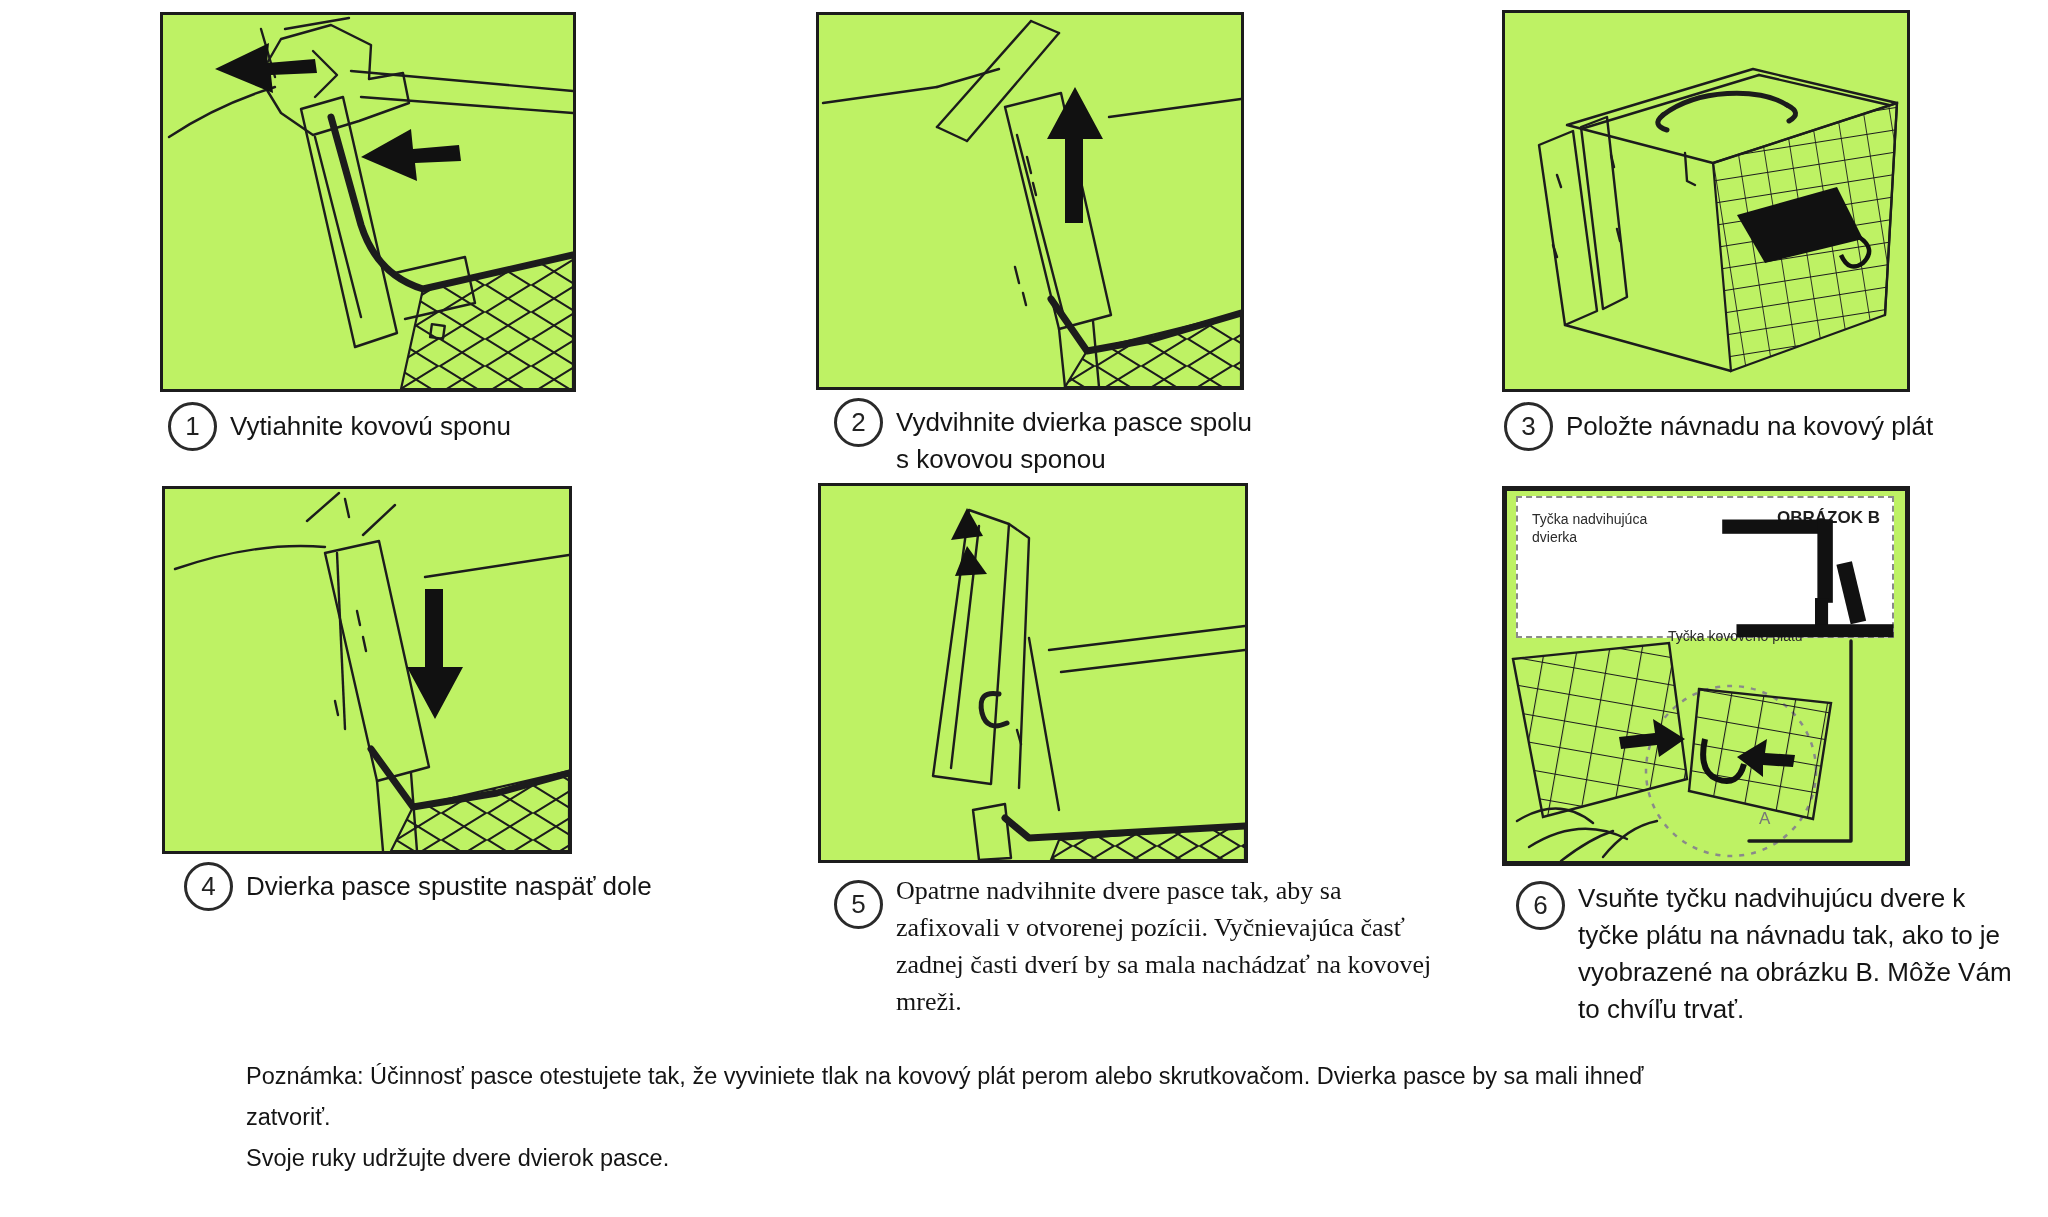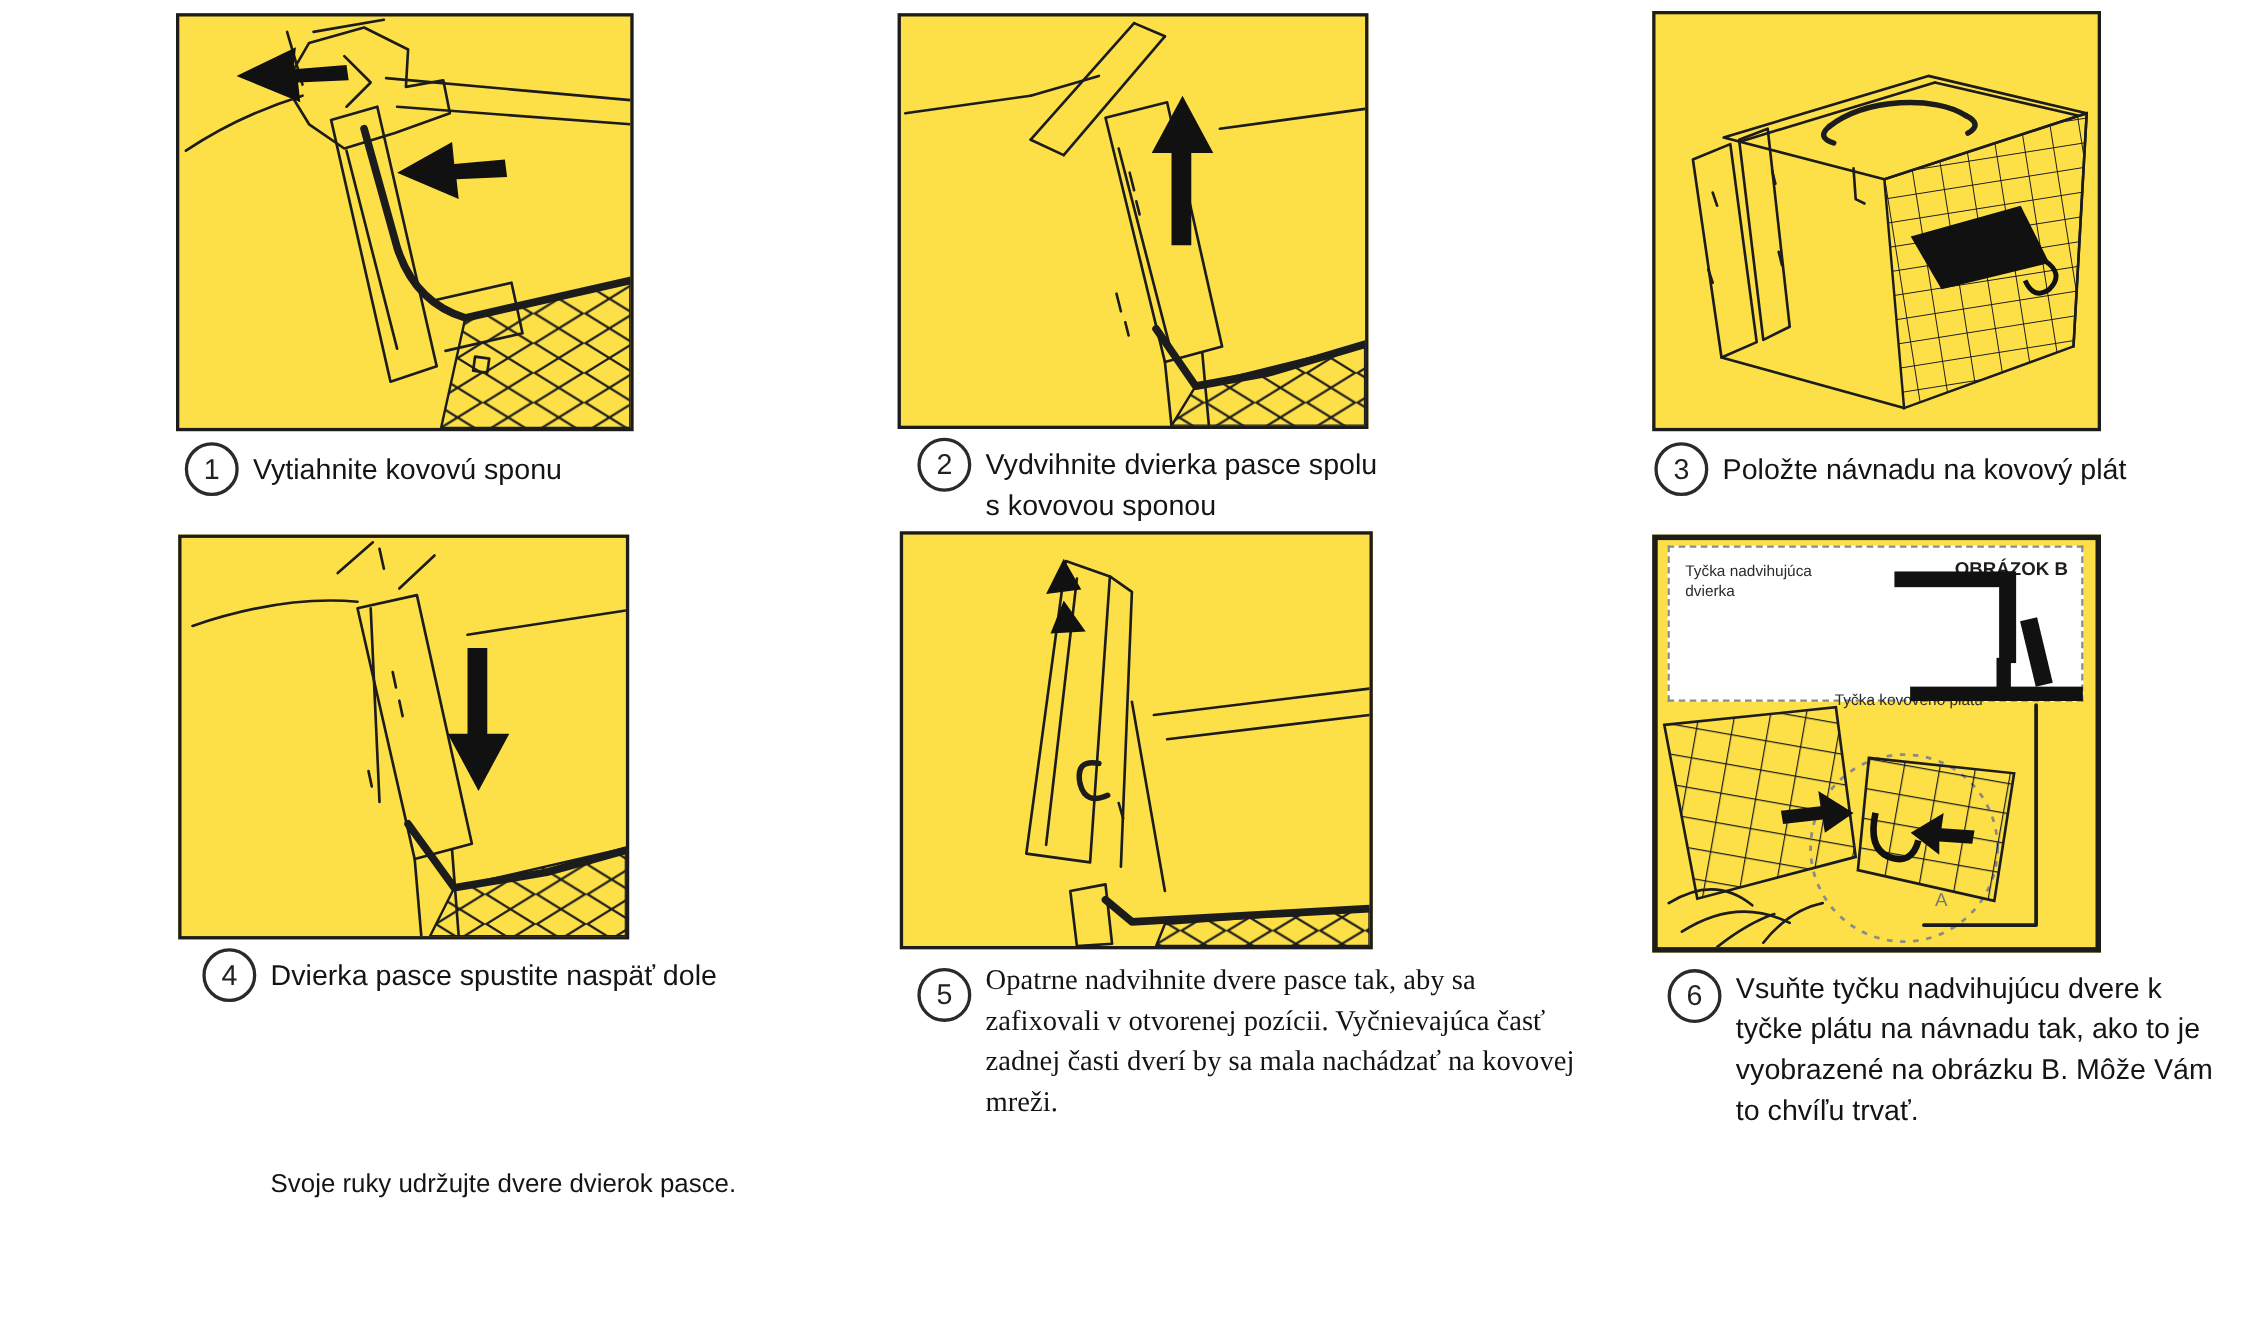--- a/index.html
+++ b/index.html
@@ -7,21 +7,21 @@
     position:relative;
     width:2048px;height:1217px;
     background:#ffffff;
     font-family:"Liberation Sans", sans-serif;
     color:#161616;
     overflow:hidden;
   }
   .panel{
     position:absolute;
     border:3px solid #1c1c1c;
-    background:#fde047;
+    background:#bef264;
     box-sizing:border-box;
   }
   .panel svg{display:block;width:100%;height:100%;}
   .thick-border{border-width:5px;}
   .cap{
     position:absolute;
     display:flex;
     gap:13px;
     align-items:flex-start;
   }
@@ -283,16 +283,18 @@
 
   <div class="cap" style="left:1516px;top:874px;">
     <div class="step-circle lower2">6</div>
     <div class="cap-text" style="width:450px;">Vsuňte tyčku nadvihujúcu dvere k
 tyčke plátu na návnadu tak, ako to je
 vyobrazené na obrázku B. Môže Vám
 to chvíľu trvať.</div>
   </div>
 
   <div class="notes">
+    <p>Poznámka: Účinnosť pasce otestujete tak, že vyviniete tlak na kovový plát perom alebo skrutkovačom. Dvierka pasce by sa mali ihneď
+zatvoriť.</p>
     <p>Svoje ruky udržujte dvere dvierok pasce.</p>
   </div>
 
 </div>
 
 </body></html>

